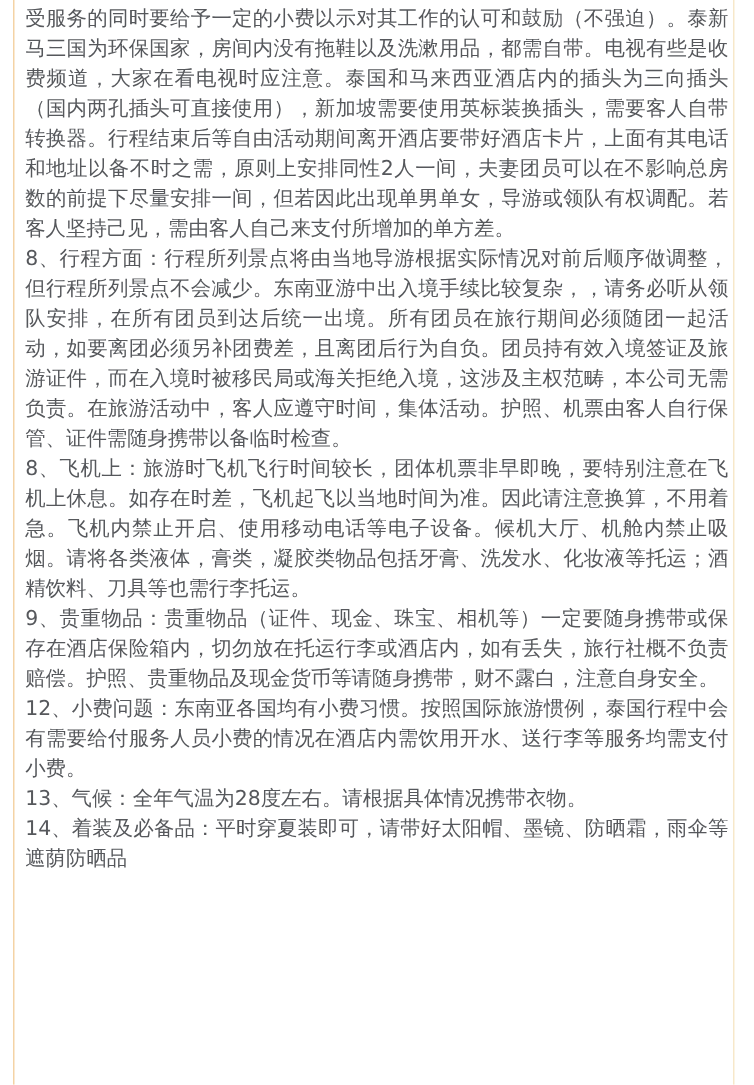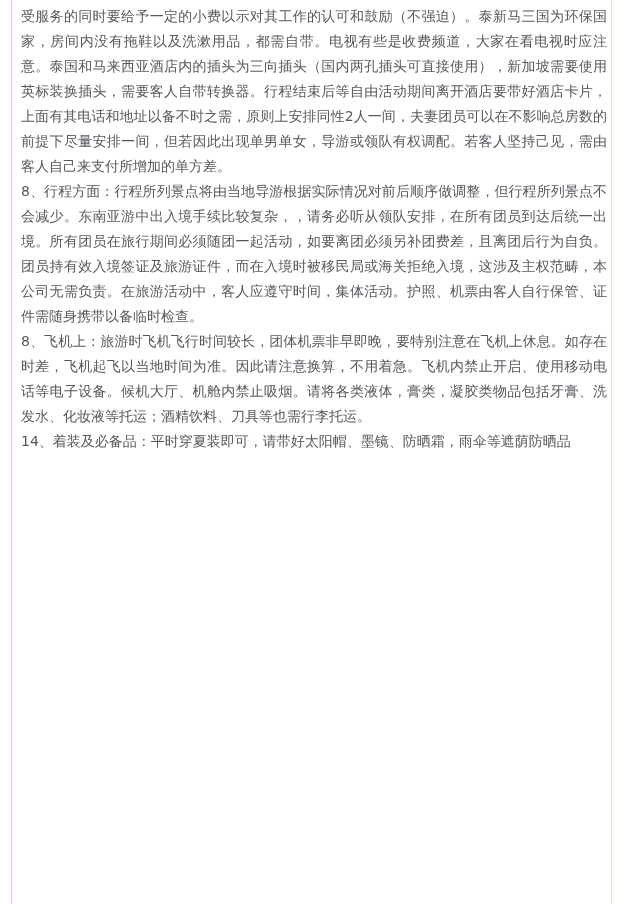--- a/index.html
+++ b/index.html
@@ -20,30 +20,33 @@
     min-height: 904px;
     margin-left: 11px;
     border-left: 1px solid var(--border-left);
     border-right: 1px solid var(--border-right);
     padding: 4px 4px 0 9px;
   }
   .notice-card p {
     margin: 0;
     width: 586px;
     font-family: "DejaVu Sans", sans-serif;
-    font-size: 14px;
+    font-size: 17px;
     line-height: 25px;
     color: var(--text);
     text-align: justify;
     text-justify: inter-ideograph;
     word-break: normal;
     overflow-wrap: break-word;
   }
 </style>
 </head>
 <body>
 
 <div class="notice-card">
   <p>受服务的同时要给予一定的小费以示对其工作的认可和鼓励（不强迫）。泰新马三国为环保国家，房间内没有拖鞋以及洗漱用品，都需自带。电视有些是收费频道，大家在看电视时应注意。泰国和马来西亚酒店内的插头为三向插头（国内两孔插头可直接使用），新加坡需要使用英标装换插头，需要客人自带转换器。行程结束后等自由活动期间离开酒店要带好酒店卡片，上面有其电话和地址以备不时之需，原则上安排同性2人一间，夫妻团员可以在不影响总房数的前提下尽量安排一间，但若因此出现单男单女，导游或领队有权调配。若客人坚持己见，需由客人自己来支付所增加的单方差。</p>
   <p>8、行程方面：行程所列景点将由当地导游根据实际情况对前后顺序做调整，但行程所列景点不会减少。东南亚游中出入境手续比较复杂，，请务必听从领队安排，在所有团员到达后统一出境。所有团员在旅行期间必须随团一起活动，如要离团必须另补团费差，且离团后行为自负。团员持有效入境签证及旅游证件，而在入境时被移民局或海关拒绝入境，这涉及主权范畴，本公司无需负责。在旅游活动中，客人应遵守时间，集体活动。护照、机票由客人自行保管、证件需随身携带以备临时检查。</p>
   <p>8、飞机上：旅游时飞机飞行时间较长，团体机票非早即晚，要特别注意在飞机上休息。如存在时差，飞机起飞以当地时间为准。因此请注意换算，不用着急。飞机内禁止开启、使用移动电话等电子设备。候机大厅、机舱内禁止吸烟。请将各类液体，膏类，凝胶类物品包括牙膏、洗发水、化妆液等托运；酒精饮料、刀具等也需行李托运。</p>
+  <p>9、贵重物品：贵重物品（证件、现金、珠宝、相机等）一定要随身携带或保存在酒店保险箱内，切勿放在托运行李或酒店内，如有丢失，旅行社概不负责赔偿。护照、贵重物品及现金货币等请随身携带，财不露白，注意自身安全。</p>
+  <p>12、小费问题：东南亚各国均有小费习惯。按照国际旅游惯例，泰国行程中会有需要给付服务人员小费的情况在酒店内需饮用开水、送行李等服务均需支付小费。</p>
+  <p>13、气候：全年气温为28度左右。请根据具体情况携带衣物。</p>
   <p>14、着装及必备品：平时穿夏装即可，请带好太阳帽、墨镜、防晒霜，雨伞等遮荫防晒品</p>
 </div>
 
 </body></html>

